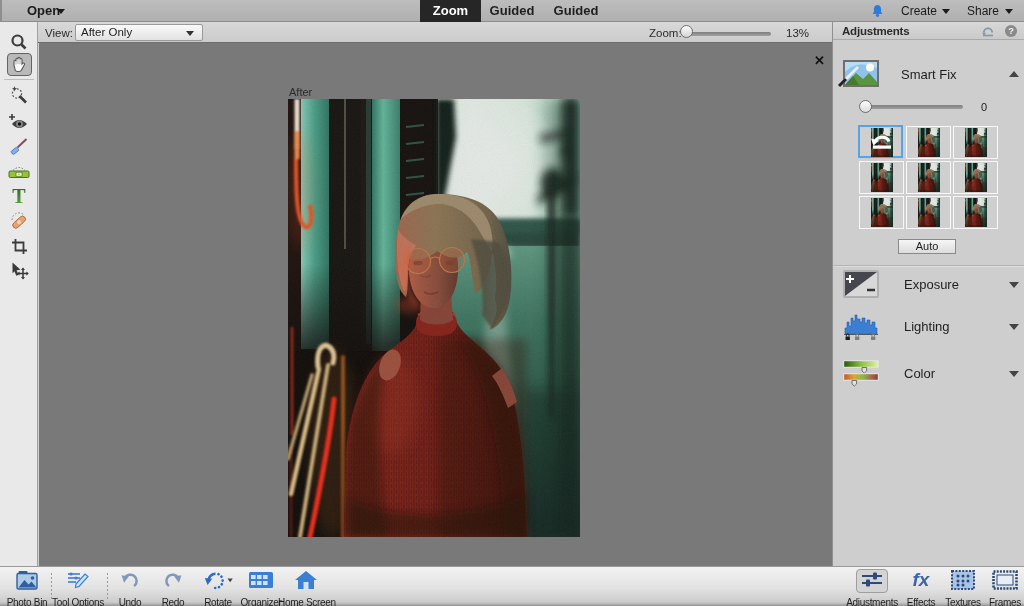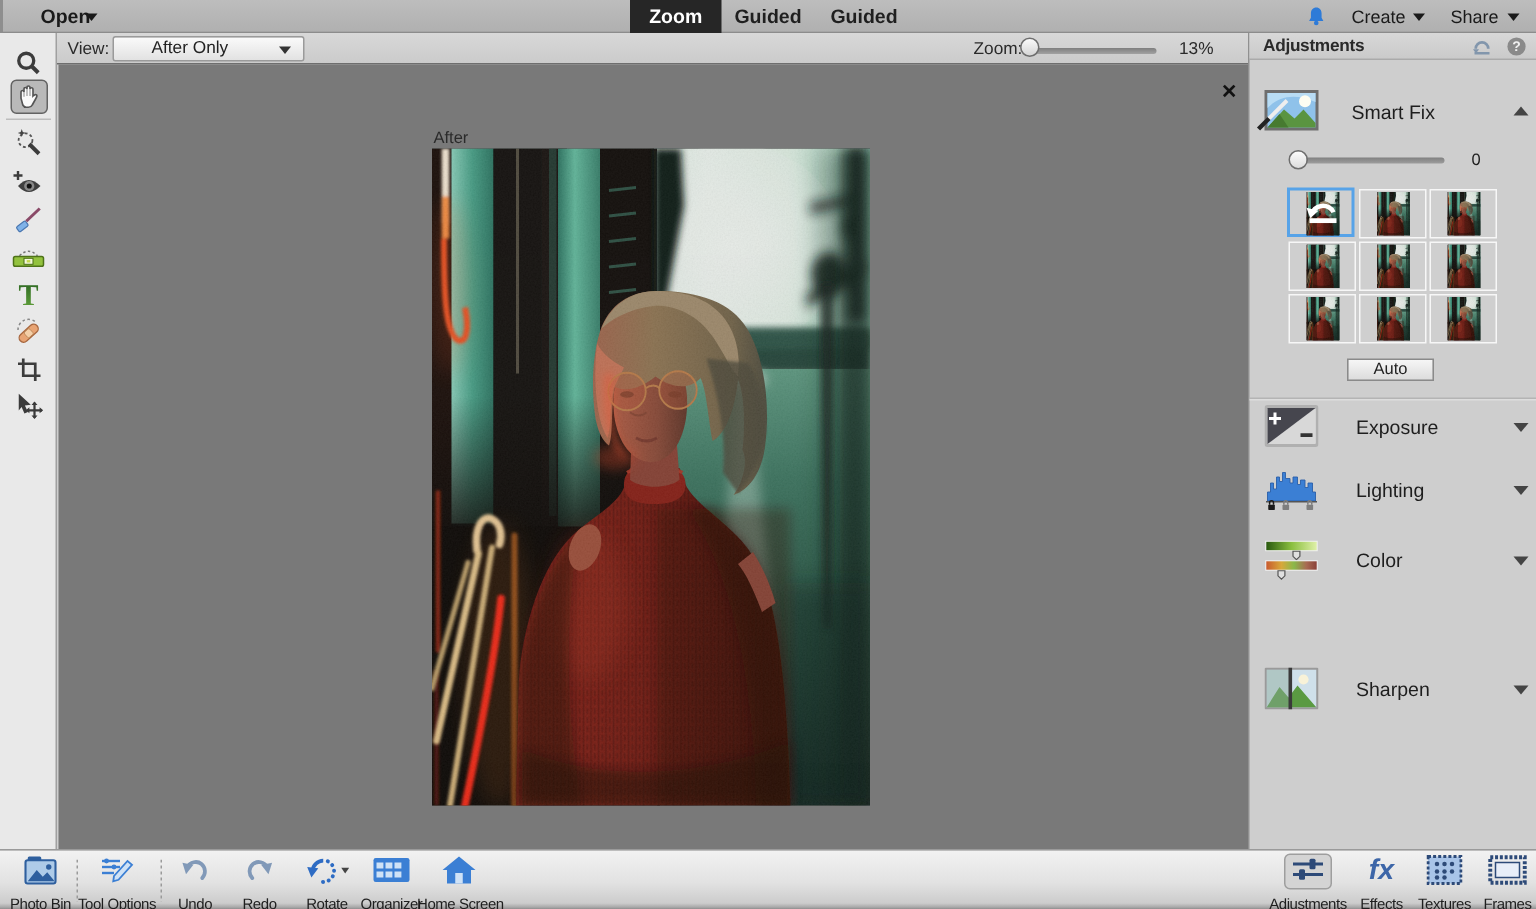--- a/index.html
+++ b/index.html
@@ -14,21 +14,21 @@
 #tab-guided{left:487px;width:50px}
 #tab-expert{left:551px;width:50px}
 #bellwrap{position:absolute;left:871px;top:4px}
 #menubar .create{position:absolute;left:901px;top:4px;font-size:12px;font-weight:normal;color:#1a1a1a}
 #menubar .createcaret{position:absolute;left:942px;top:9px}
 #menubar .share{position:absolute;left:967px;top:4px;font-size:12px;font-weight:normal;color:#1a1a1a}
 #menubar .sharecaret{position:absolute;left:1005px;top:9px}
 
 #optbar{position:absolute;left:38px;top:22px;width:794px;height:21px;background:linear-gradient(#d8d8d8,#cbcbcb);border-bottom:1px solid #6e6e6e}
 #optbar .viewlbl{position:absolute;left:7px;top:5px;font-size:11.5px;color:#2a2a2a}
-#viewdd{position:absolute;left:37px;top:2px;width:128px;height:17px;background:linear-gradient(#fafafa,#e2e2e2);border:1px solid #9a9a9a;border-radius:2px;font-size:11.5px;color:#222;line-height:15px;padding-left:25px}
+#viewdd{position:absolute;left:37px;top:2px;width:128px;height:17px;background:linear-gradient(#fafafa,#e2e2e2);border:1px solid #9a9a9a;border-radius:2px;font-size:11.5px;color:#222;line-height:15px;padding-left:5px}
 #viewdd .dncaret{position:absolute;right:8px;top:6px;border-top-color:#333}
 #zoomlbl{position:absolute;left:611px;top:5px;font-size:11.5px;color:#2a2a2a}
 #zoomtrack{position:absolute;left:645px;top:10px;width:88px;height:4px;background:linear-gradient(#7e7e7e,#a2a2a2);border-radius:2px}
 #zoomthumb{position:absolute;left:642px;top:3px;width:13px;height:13px;border-radius:50%;background:linear-gradient(#fafafa,#d5d5d5);border:1px solid #6e6e6e}
 #zoomval{position:absolute;left:748px;top:5px;font-size:11.5px;color:#2a2a2a}
 
 #toolcol{position:absolute;left:0;top:22px;width:38px;height:544px;background:#e9e9e9;border-right:1px solid #a0a0a0}
 .tool{position:absolute;left:0;width:38px;height:24px;display:flex;align-items:center;justify-content:center}
 #toolsel{position:absolute;left:7px;top:31px;width:25px;height:23px;background:#b9b9b9;border:1px solid #636363;border-radius:4px}
 #toolsep{position:absolute;left:4px;top:57px;width:30px;height:1px;background:#bdbdbd}
@@ -470,32 +470,20 @@
               </linearGradient>
             </defs>
             <rect x="0.5" y="1.5" width="35" height="7" fill="#f0f0f0"></rect>
             <rect x="1.2" y="2.2" width="33.6" height="5.6" fill="url(#cg1)"></rect>
             <path d="M19 8.5 l4.6 0 0 3.4 -2.3 2.2 -2.3 -2.2Z" fill="#e0e0e0" stroke="#555" stroke-width=".8"></path>
             <rect x="0.5" y="14.5" width="35" height="7" fill="#f0f0f0"></rect>
             <rect x="1.2" y="15.2" width="33.6" height="5.6" fill="url(#cg2)"></rect>
             <path d="M9 21.5 l4.6 0 0 3.4 -2.3 2.2 -2.3 -2.2Z" fill="#e0e0e0" stroke="#555" stroke-width=".8"></path>
           </svg></div>
         <span class="lbl">Color</span>
-        <div class="car"></div>
-      </div>
-      <div class="adjrow" style="top:416px">
-        <div class="icon"><svg width="36" height="28" viewBox="0 0 36 28">
-            <rect x="0" y="0" width="36" height="28" rx="1" fill="#9a9a9a"></rect>
-            <rect x="1.5" y="1.5" width="33" height="25" fill="#cfe0ea"></rect>
-            <path d="M1.5 26.5 L10 13 L16 20 L22 12 L34.5 26.5Z" fill="#5a9a42"></path>
-            <circle cx="26" cy="8" r="3.4" fill="#f8f2d8"></circle>
-            <path d="M1.5 1.5 L17 1.5 L17 26.5 L1.5 26.5Z" fill="#8aa89a" opacity=".45"></path>
-            <rect x="16" y="0" width="2.4" height="28" fill="#3a3a3a"></rect>
-          </svg></div>
-        <span class="lbl">Sharpen</span>
         <div class="car"></div>
       </div>
 </div>
 
 <div id="botbar">
   <div class="bitem" style="left:3px;width:48px"><svg width="24" height="20" viewBox="0 0 24 20">
           <rect x="3.5" y="1" width="9" height="4" rx="1" fill="#2e5f9e"></rect>
           <rect x="2" y="3.5" width="20" height="15.5" rx="1.5" fill="#aecbe8" stroke="#2e5f9e" stroke-width="1.4"></rect>
           <path d="M3.5 17.5 L9.5 10 L13.5 14.5 L16.5 11.5 L21 17 L21 17.5Z" fill="#2e5f9e"></path>
           <circle cx="17.5" cy="8" r="1.8" fill="#2e5f9e"></circle>

